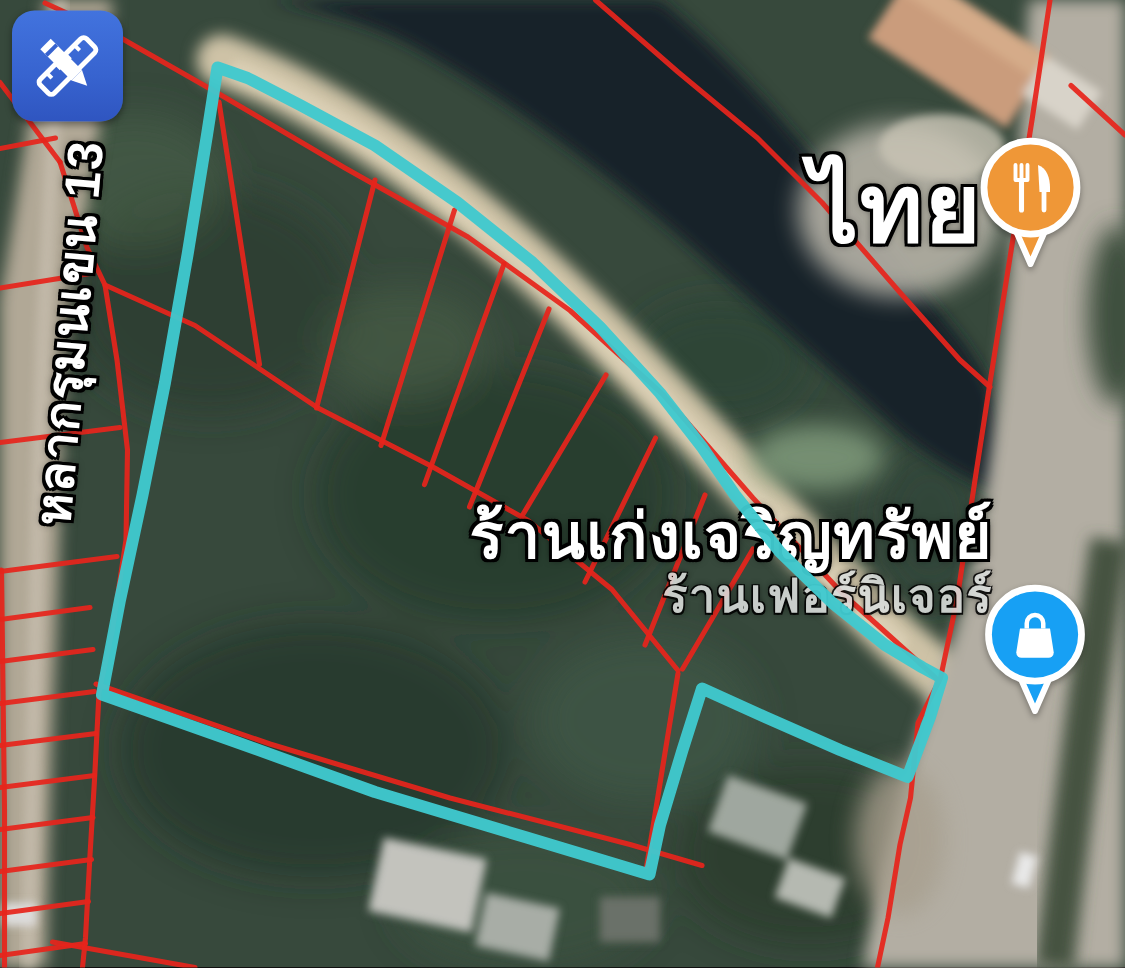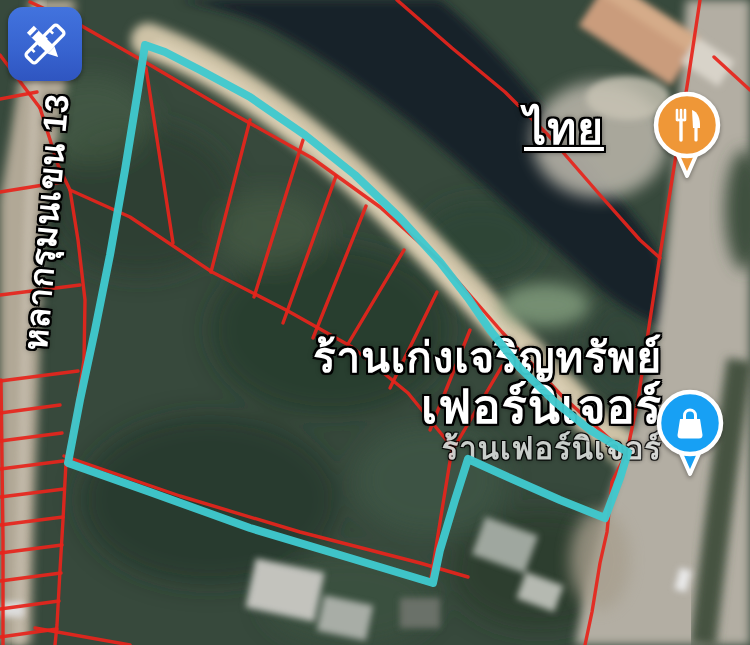--- a/index.html
+++ b/index.html
@@ -10,21 +10,21 @@
   }
   .stage svg.layer{position:absolute;left:0;top:0;}
   .red-line{fill:none;stroke:#e6251c;stroke-width:3.4;stroke-linecap:round;stroke-linejoin:round;opacity:.93;}
   .cyan-line{fill:none;stroke:#3fc9ce;stroke-width:8;stroke-linecap:round;stroke-linejoin:round;opacity:.96;}
   .map-text{
     position:absolute;color:#fff;font-weight:bold;line-height:1.05;
     text-shadow:-2px -2px 0 #000,2px -2px 0 #000,-2px 2px 0 #000,2px 2px 0 #000,
                  0 -2px 0 #000,0 2px 0 #000,-2px 0 0 #000,2px 0 0 #000,0 0 6px rgba(0,0,0,.8);
     letter-spacing:1px;
   }
-  .thai-poi{left:524px;top:106px;font-size:44px;text-decoration:underline;}
+  .thai-poi{left:540px;top:106px;font-size:64px;}
   .store-label{right:88px;top:336px;text-align:right;}
   .store-l1{font-size:42px;}
   .store-l2{font-size:47px;margin-top:2px;}
   .store-l3{font-size:31px;color:#d9dcda;opacity:.9;margin-top:2px;
     text-shadow:-1px -1px 0 #000,1px -1px 0 #000,-1px 1px 0 #000,1px 1px 0 #000,0 0 5px rgba(0,0,0,.8);}
   .road-label{
     left:47px;top:222px;font-size:33px;white-space:nowrap;
     transform:translate(-50%,-50%) rotate(-85deg);
   }
   .pin{position:absolute;width:76px;height:90px;filter:drop-shadow(0 2px 2px rgba(0,0,0,.35));cursor:pointer;}
@@ -158,21 +158,20 @@
       <polyline points="0,581 61,573" class="red-line"></polyline>
       <polyline points="0,609 59,601" class="red-line"></polyline>
       <polyline points="0,637 57,629" class="red-line"></polyline>
       <polyline points="35,628 130,645" class="red-line"></polyline>
     </svg>
 
   <div class="map-text thai-poi">ไทย</div>
 
   <div class="store-label" style="position:absolute;">
     <div class="map-text store-l1" style="position:relative;">ร้านเก่งเจริญทรัพย์</div>
-    <div class="map-text store-l2" style="position:relative;">เฟอร์นิเจอร์</div>
     <div class="map-text store-l3" style="position:relative;">ร้านเฟอร์นิเจอร์</div>
   </div>
 
   <div class="map-text road-label">หลากรุมนเขน 13</div>
 
   <svg class="layer" id="highlight-layer" width="750" height="645" viewBox="0 0 750 645">
       <polyline points="145,45 165,52 200,70 250,97 305,135 355,175 400,218 440,262 468,298 490,330 520,368 555,402 590,430 615,445 628,452 620,478 605,518 560,500 510,478 468,459 455,500 440,550 433,583 350,558 250,528 150,492 68,463 80,400 95,330 110,255 125,170 138,90 145,45" class="cyan-line"></polyline>
     </svg>
 
   <div class="pin pin-restaurant">

